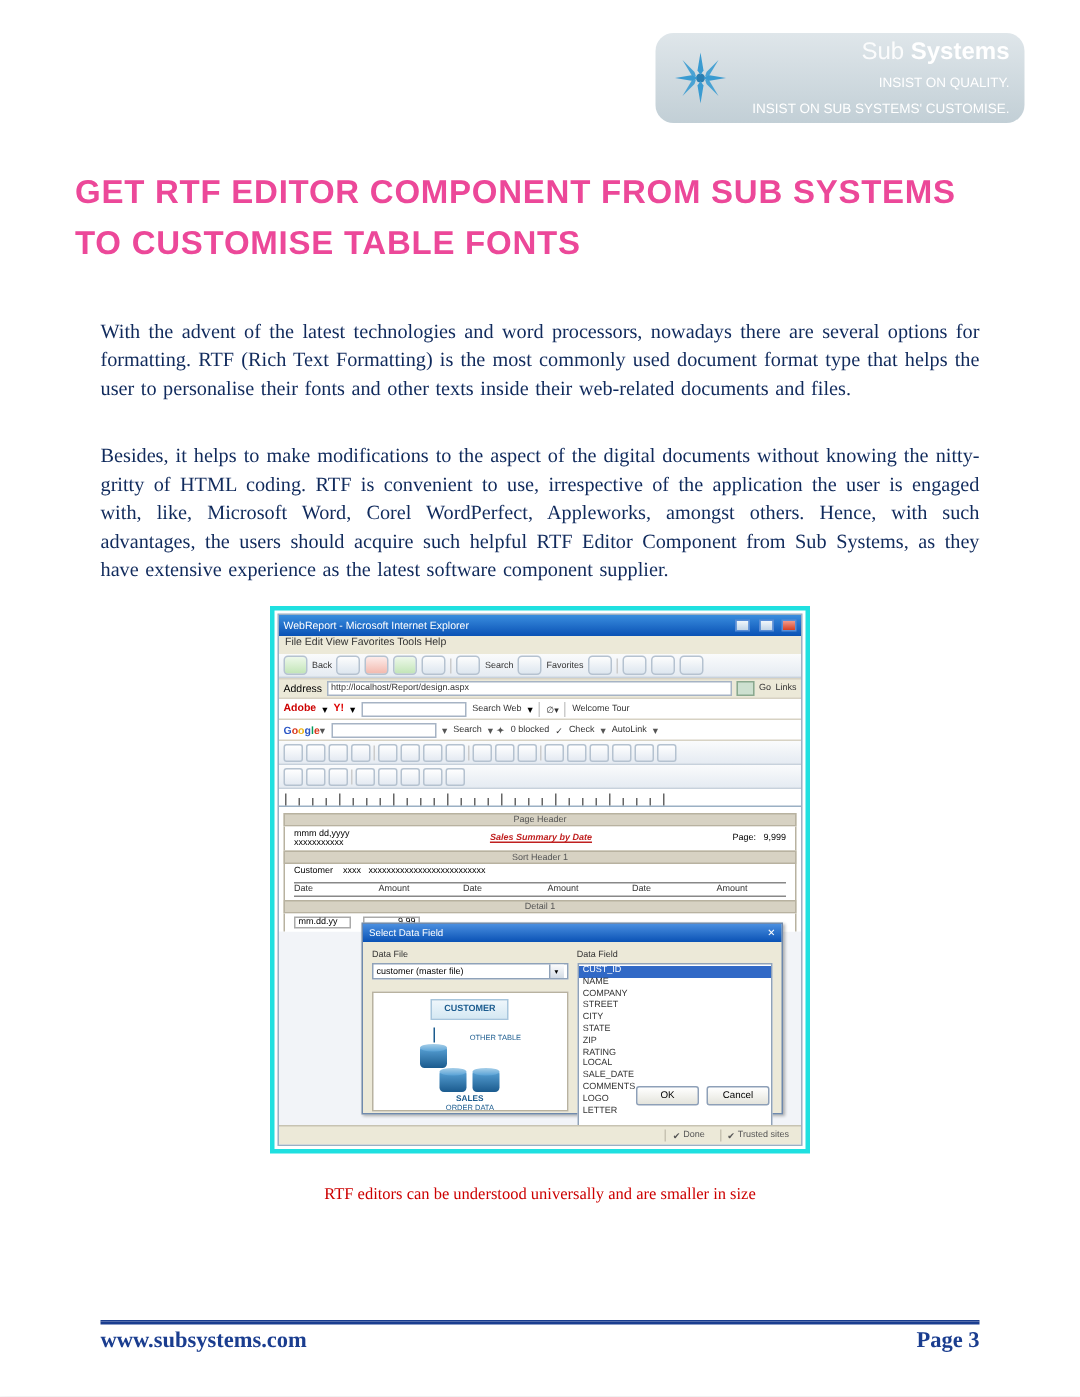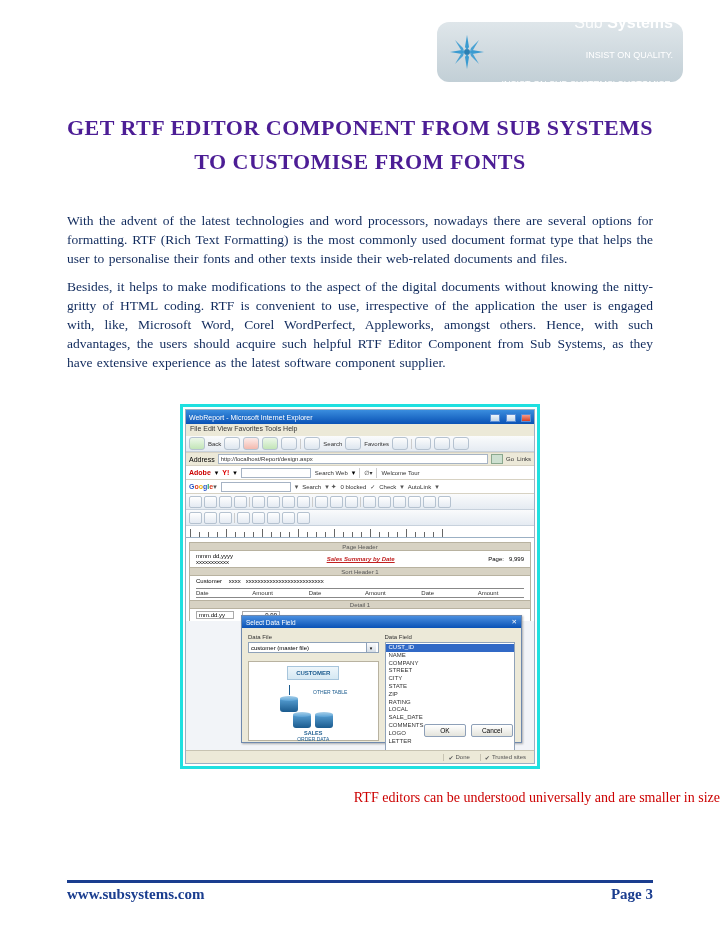--- a/index.html
+++ b/index.html
@@ -30,47 +30,47 @@
     padding: 4px 10px;
   }
   .logo-star {
     flex: 0 0 auto;
     margin-right: 8px;
   }
   .logo-text { flex: 1; text-align: right; }
   .logo-name { font-family: Arial, sans-serif; font-size: 16px; color:#fff; }
   .logo-name .sub { font-weight: normal; opacity:.9;}
   .logo-name .sys { font-weight: bold;}
-  .logo-tag { font-family: Arial, sans-serif; font-size: 9px; color:#fff; line-height:1.25; margin-top:18px;}
+  .logo-tag { font-family: Arial, sans-serif; font-size: 9px; color:#fff; line-height:1.25; margin-top:6px;}
   .title {
     position: absolute;
     top: 111px;
     left: 50px;
     right: 50px;
-    text-align: center;
-    font-family: Liberation Serif, serif;
+    text-align: left;
+    font-family: Liberation Sans, sans-serif;
     font-weight: 900;
     font-size: 22px;
     letter-spacing: 0.5px;
-    color: #4c1d95;
+    color: #ec4899;
     line-height: 1.55;
     font-stretch: condensed;
   }
   .body-text {
     position: absolute;
     left: 67px;
     right: 67px;
     font-size: 13.5px;
     color: #102a5c;
     text-align: justify;
     line-height: 1.4;
     word-spacing: 1px;
   }
   .p1 { top: 212px; }
-  .p2 { top: 278px; }
+  .p2 { top: 295px; }
   .figure {
     position: absolute;
     top: 404px;
     left: 0;
     right: 0;
     display: flex;
     justify-content: center;
   }
   .fig-border {
     border: 3px solid #1fe0e0;
@@ -146,22 +146,22 @@
   .listbox .li{padding:0 3px;color:#333;white-space:nowrap;}
   .listbox .li.sel{background:#3169c6;color:#fff;}
   .dlg-btns{position:absolute;right:8px;bottom:5px;display:flex;gap:5px;}
   .dbtn{width:42px;height:13px;background:linear-gradient(#fff,#e4e4dc);border:1px solid #8ea0b8;font-size:6.5px;display:flex;align-items:center;justify-content:center;border-radius:2px;}
   .statusbar{position:absolute;left:0;right:0;bottom:0;height:13px;background:#ece9d8;border-top:1px solid #c7c3b2;display:flex;align-items:center;justify-content:flex-end;padding:0 4px;font-size:6px;color:#555;gap:6px;}
   .stat-seg{border-left:1px solid #c7c3b2;padding:0 4px;display:flex;align-items:center;gap:2px;}
   .caption {
     position: absolute;
     top: 790px;
     left: 0; right: 0;
-    text-align: right;
-    font-size: 14px;
+    text-align: center;
+    font-size: 11px;
     color: #cc0000;
   }
   .footer-line {
     position: absolute;
     left: 67px; right: 67px;
     bottom: 48px;
     height: 3px;
     border-top: 1px solid #1a3d8f;
     border-bottom: 2px solid #1a3d8f;
   }
@@ -199,21 +199,21 @@
       <div class="logo-name">
         <span class="sub">Sub</span> <span class="sys">Systems</span>
       </div>
       <div class="logo-tag">INSIST ON QUALITY.</div>
       <div class="logo-tag">INSIST ON SUB SYSTEMS' CUSTOMISE.</div>
     </div>
   </div>
 
   <div class="title">
     <div>GET RTF EDITOR COMPONENT FROM SUB SYSTEMS</div>
-    <div>TO CUSTOMISE FROM FONTS</div>
+    <div>TO CUSTOMISE TABLE FONTS</div>
   </div>
 
   <div class="body-text p1">With the advent of the latest technologies and word processors, nowadays there are several options for formatting. RTF (Rich Text Formatting) is the most commonly used document format type that helps the user to personalise their fonts and other texts inside their web-related documents and files.</div>
   <div class="body-text p2">Besides, it helps to make modifications to the aspect of the digital documents without knowing the nitty-gritty of HTML coding. RTF is convenient to use, irrespective of the application the user is engaged with, like, Microsoft Word, Corel WordPerfect, Appleworks, amongst others. Hence, with such advantages, the users should acquire such helpful RTF Editor Component from Sub Systems, as they have extensive experience as the latest software component supplier.</div>
 
   <div class="figure">
     <div class="fig-border">
       <div class="app-window">
         <div class="titlebar">
           <span class="t">WebReport - Microsoft Internet Explorer</span>

